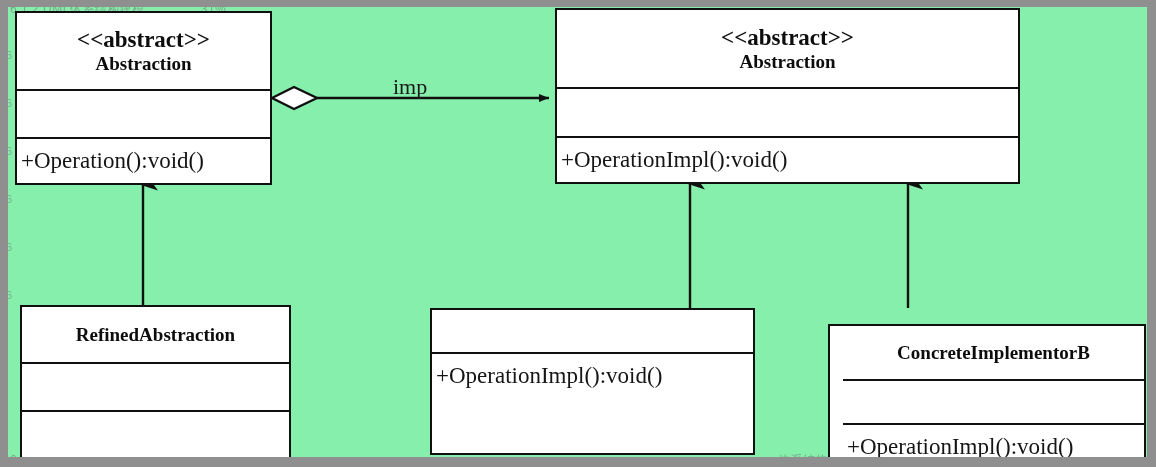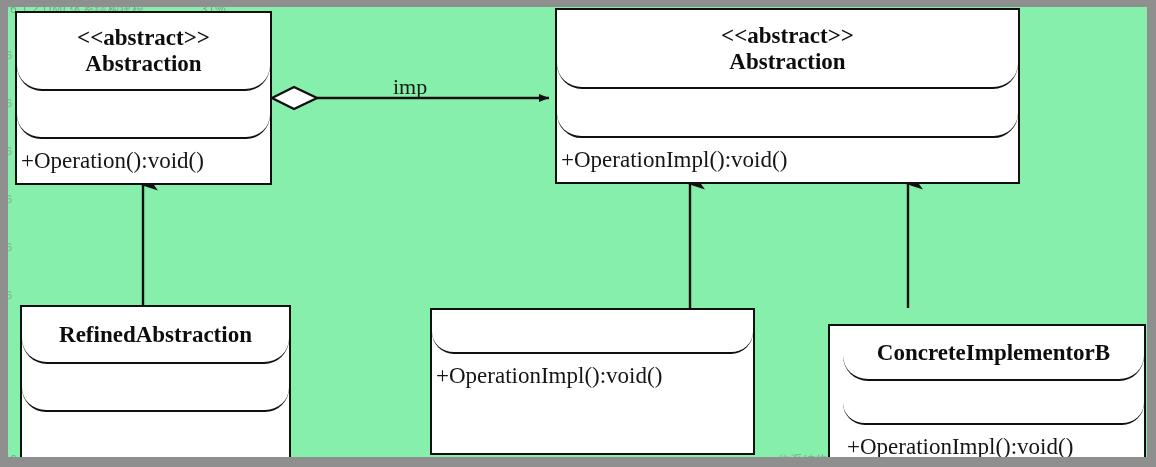--- a/index.html
+++ b/index.html
@@ -96,21 +96,20 @@
     background: #ffffff;
     border: 2px solid #101010;
     box-sizing: border-box;
     z-index: 20;
   }
   .uml-compartment {
     box-sizing: border-box;
     display: flex;
     align-items: center;
     overflow: hidden;
-    border-radius: 25px;
   }
   .cmp-name {
     border-bottom: 2px solid #101010;
     flex-direction: column;
     justify-content: center;
     text-align: center;
   }
   .cmp-attrs {
     border-bottom: 2px solid #101010;
   }
@@ -119,21 +118,21 @@
   }
   .stereotype, .classname {
     display: block;
     width: 100%;
     text-align: center;
     font-weight: bold;
     color: #0d0d0d;
     line-height: 1.12;
   }
   .stereotype { font-size: 23px; }
-  .classname  { font-size: 23px; }
+  .classname  { font-size: 19px; }
   .op-text {
     font-size: 23px;
     color: #151515;
     white-space: nowrap;
   }
 
   
   .connector-layer {
     position: absolute;
     left: 0; top: 0;

